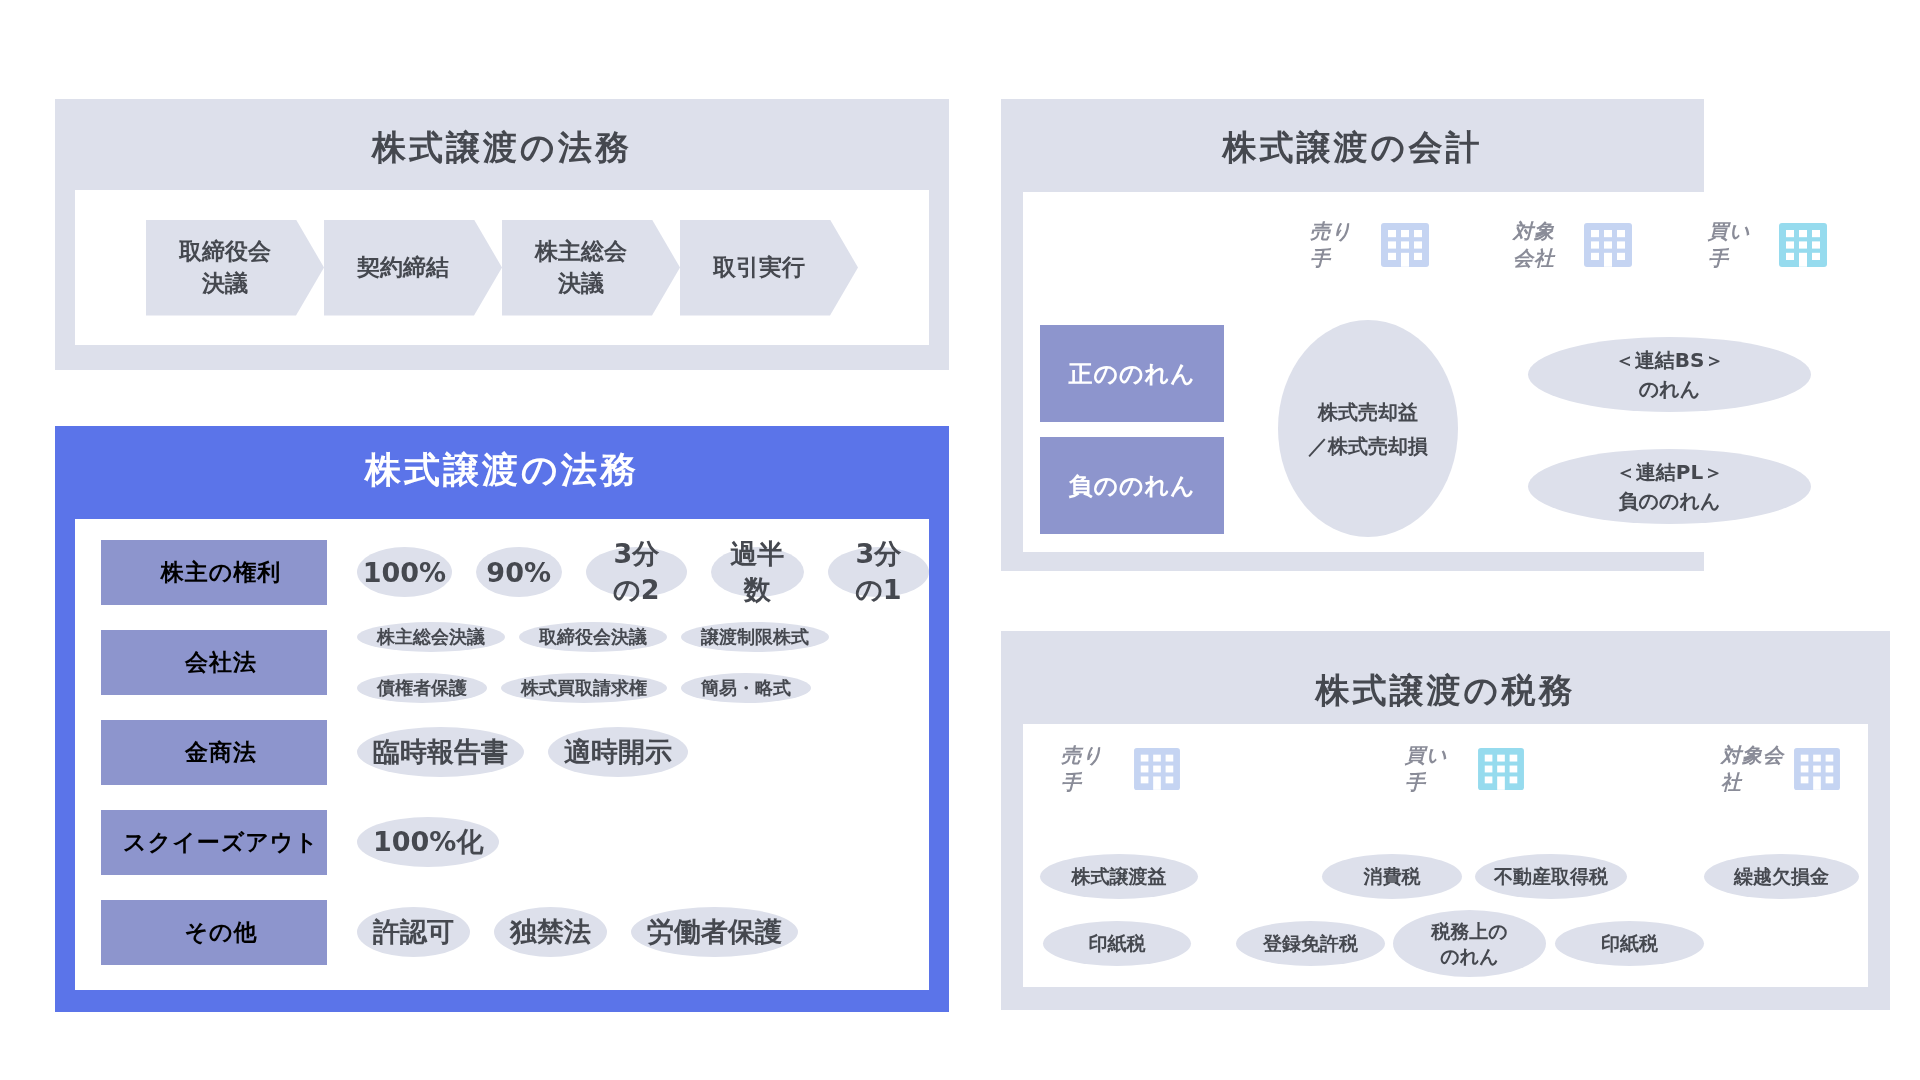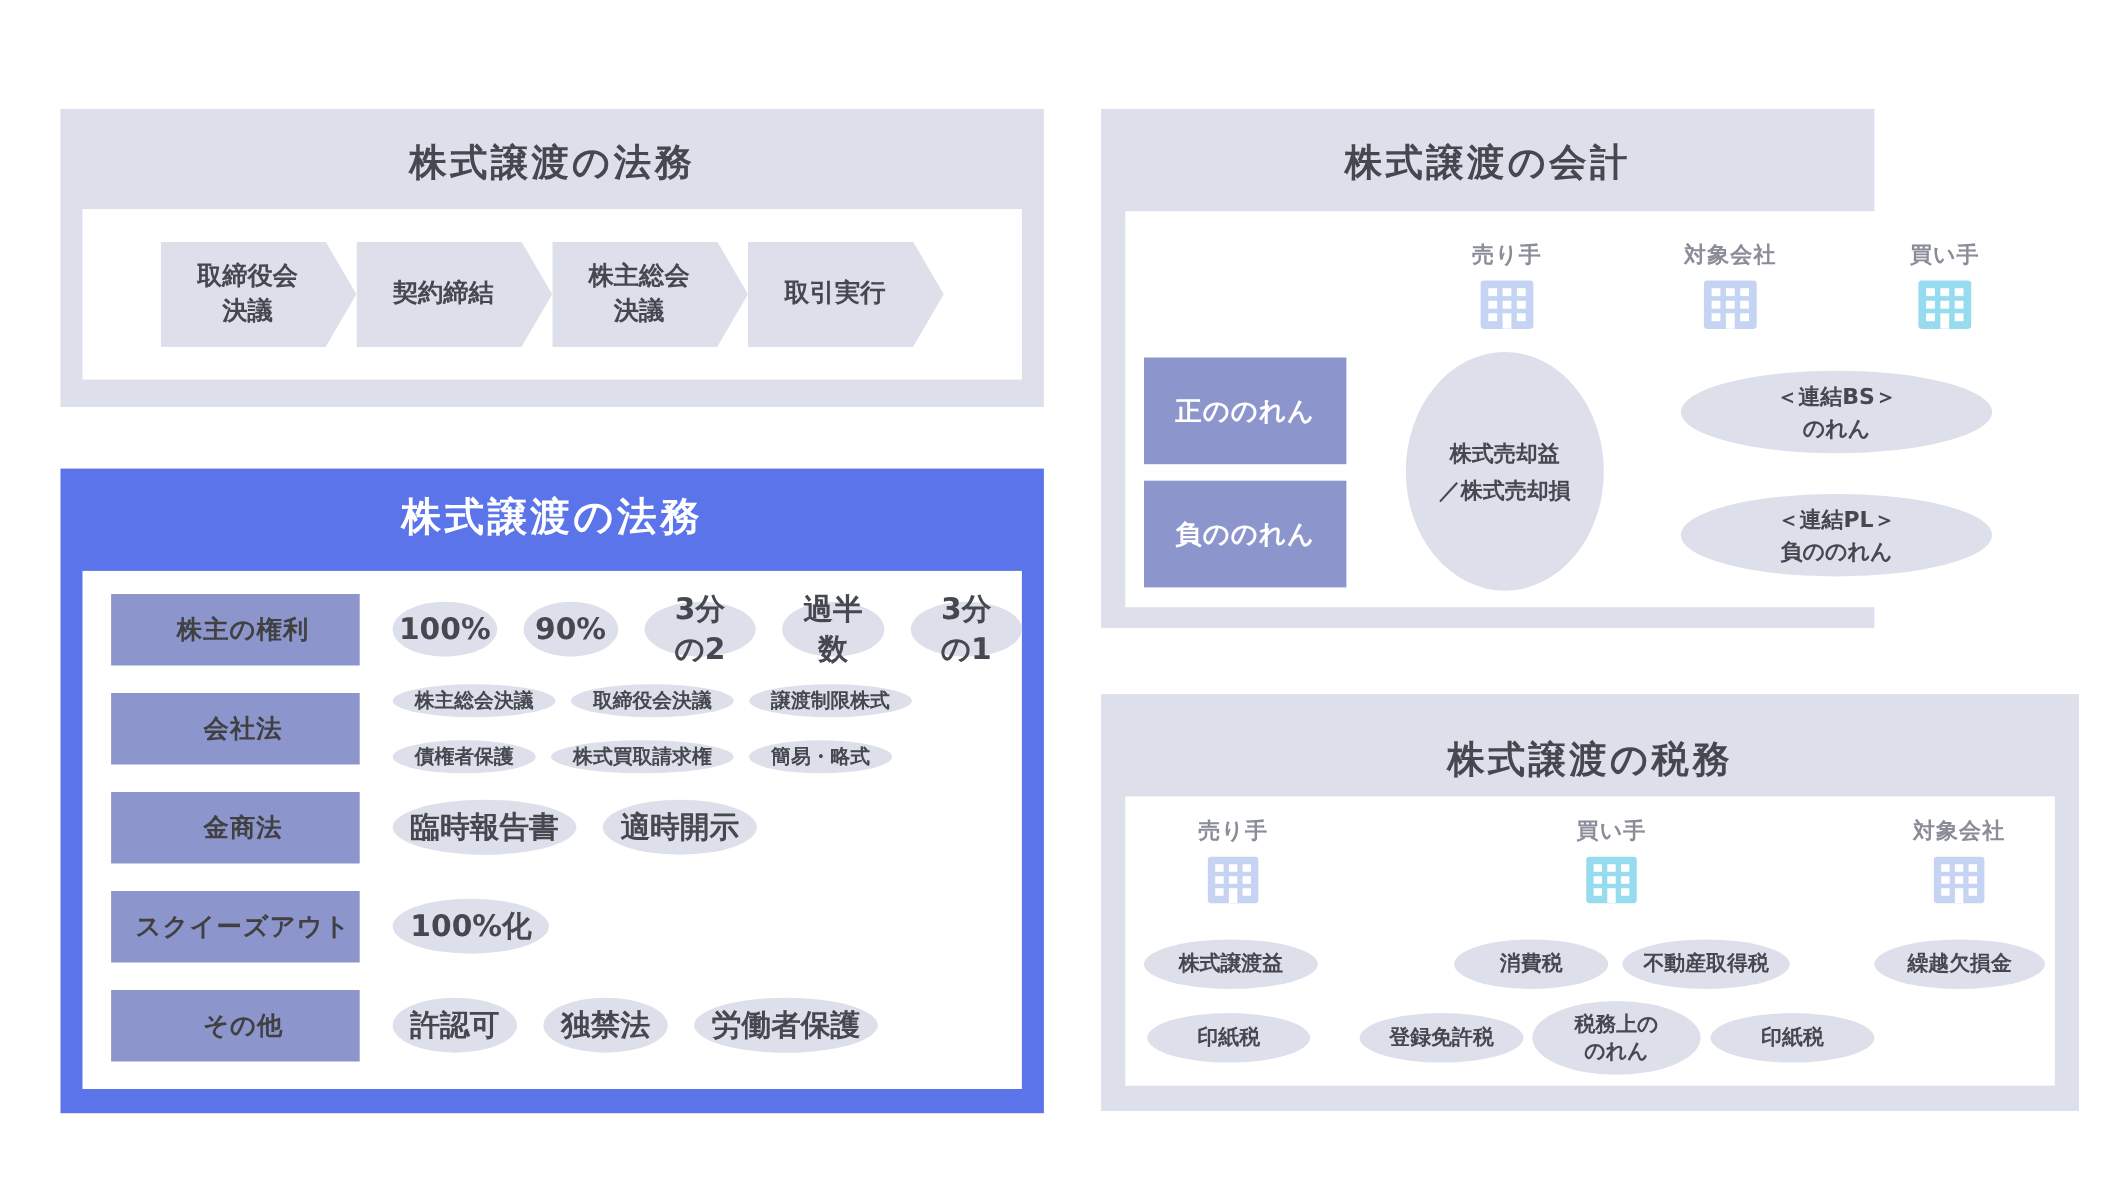--- a/index.html
+++ b/index.html
@@ -28,33 +28,33 @@
   .chevron { width:178px; height:96px; background:var(--panel-bg,#dde0eb);
              clip-path:polygon(0 0, calc(100% - 28px) 0, 100% 50%, calc(100% - 28px) 100%, 0 100%);
              display:flex; align-items:center; justify-content:center;
              text-align:center; font-size:23px; line-height:1.35; padding-right:20px; }
   .pre { white-space:pre-line; }
 
   
   .legal-box { left:20px; top:93px; width:854px; height:471px; padding:8px 0 0 26px; }
   .legal-row { display:flex; align-items:center; height:90px; }
   .legal-label { flex:none; width:226px; height:65px; background:var(--label-purple,#8d95cd);
-                 color:#404040; display:flex; align-items:center; justify-content:center;
+                 color:#000000; display:flex; align-items:center; justify-content:center;
                  font-size:23px; letter-spacing:1px;padding-left:14px; }
   .pills { display:flex; align-items:center; gap:24px; margin-left:30px; }
   .pill { background:var(--pill-bg,#dde0eb); display:flex; align-items:center; justify-content:center;
           text-align:center; border-radius:50%; }
   .pill.round { height:50px; min-width:86px; padding:0 16px; font-size:27px; }
   .pill.flat  { height:30px; min-width:120px; padding:0 20px; font-size:18px; }
   .pills-stack { display:flex; flex-direction:column; gap:21px; margin-left:30px; }
   .pills-stack .pills { margin-left:0; gap:14px; }
 
   
-  .party { position:absolute; width:120px; display:flex; flex-direction:column;
-           align-items:center; gap:9px; }
+  .party { position:absolute; width:120px; display:flex; flex-direction:row;
+           align-items:center; gap:9px;font-style:italic; }
   .party-label { font-size:20px; color:var(--party-text,#8a8c98); letter-spacing:1px; }
   .building { display:block; line-height:0; }
   .b-blue { color:var(--building-blue,#c5d4f2); }
   .b-teal { color:var(--building-teal,#96dbee); }
 
   
   .acc-box { left:22px; top:93px; width:845px; height:360px; }
   .gw-box { position:absolute; left:17px; width:184px; height:97px;
             background:var(--label-purple,#8d95cd); color:#ffffff; font-size:24px;
             display:flex; align-items:center; justify-content:center; letter-spacing:1px; }

